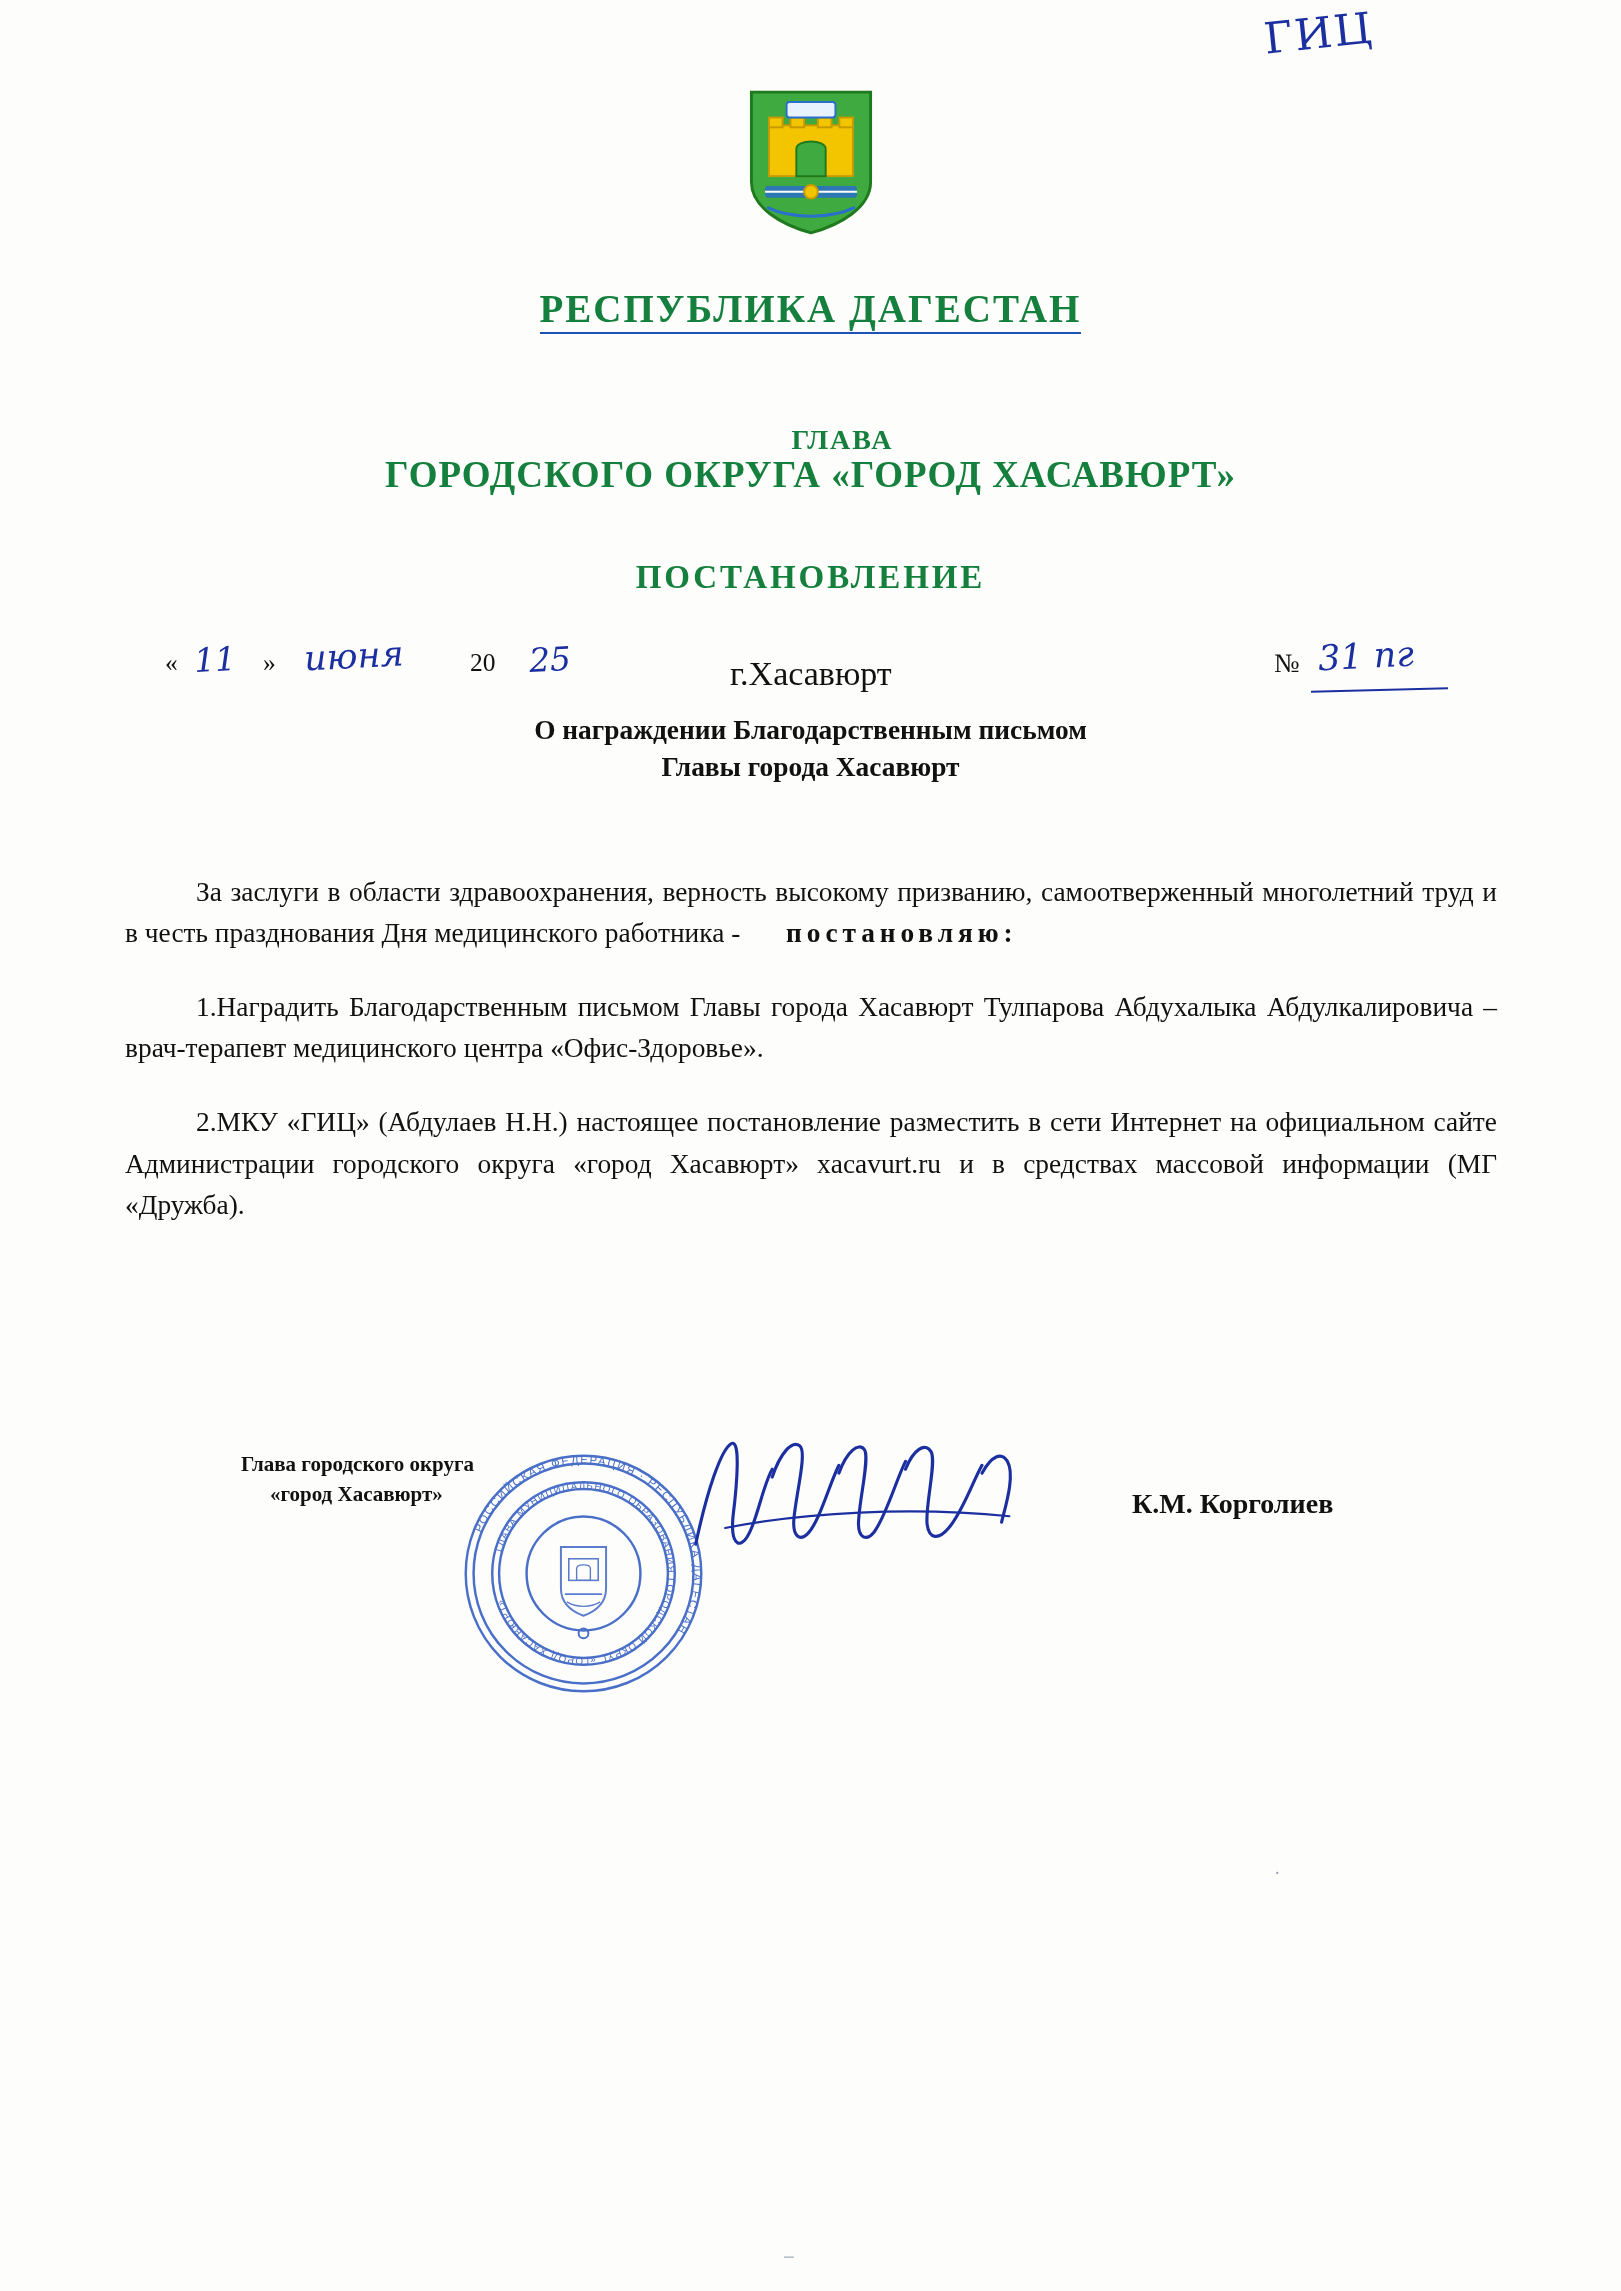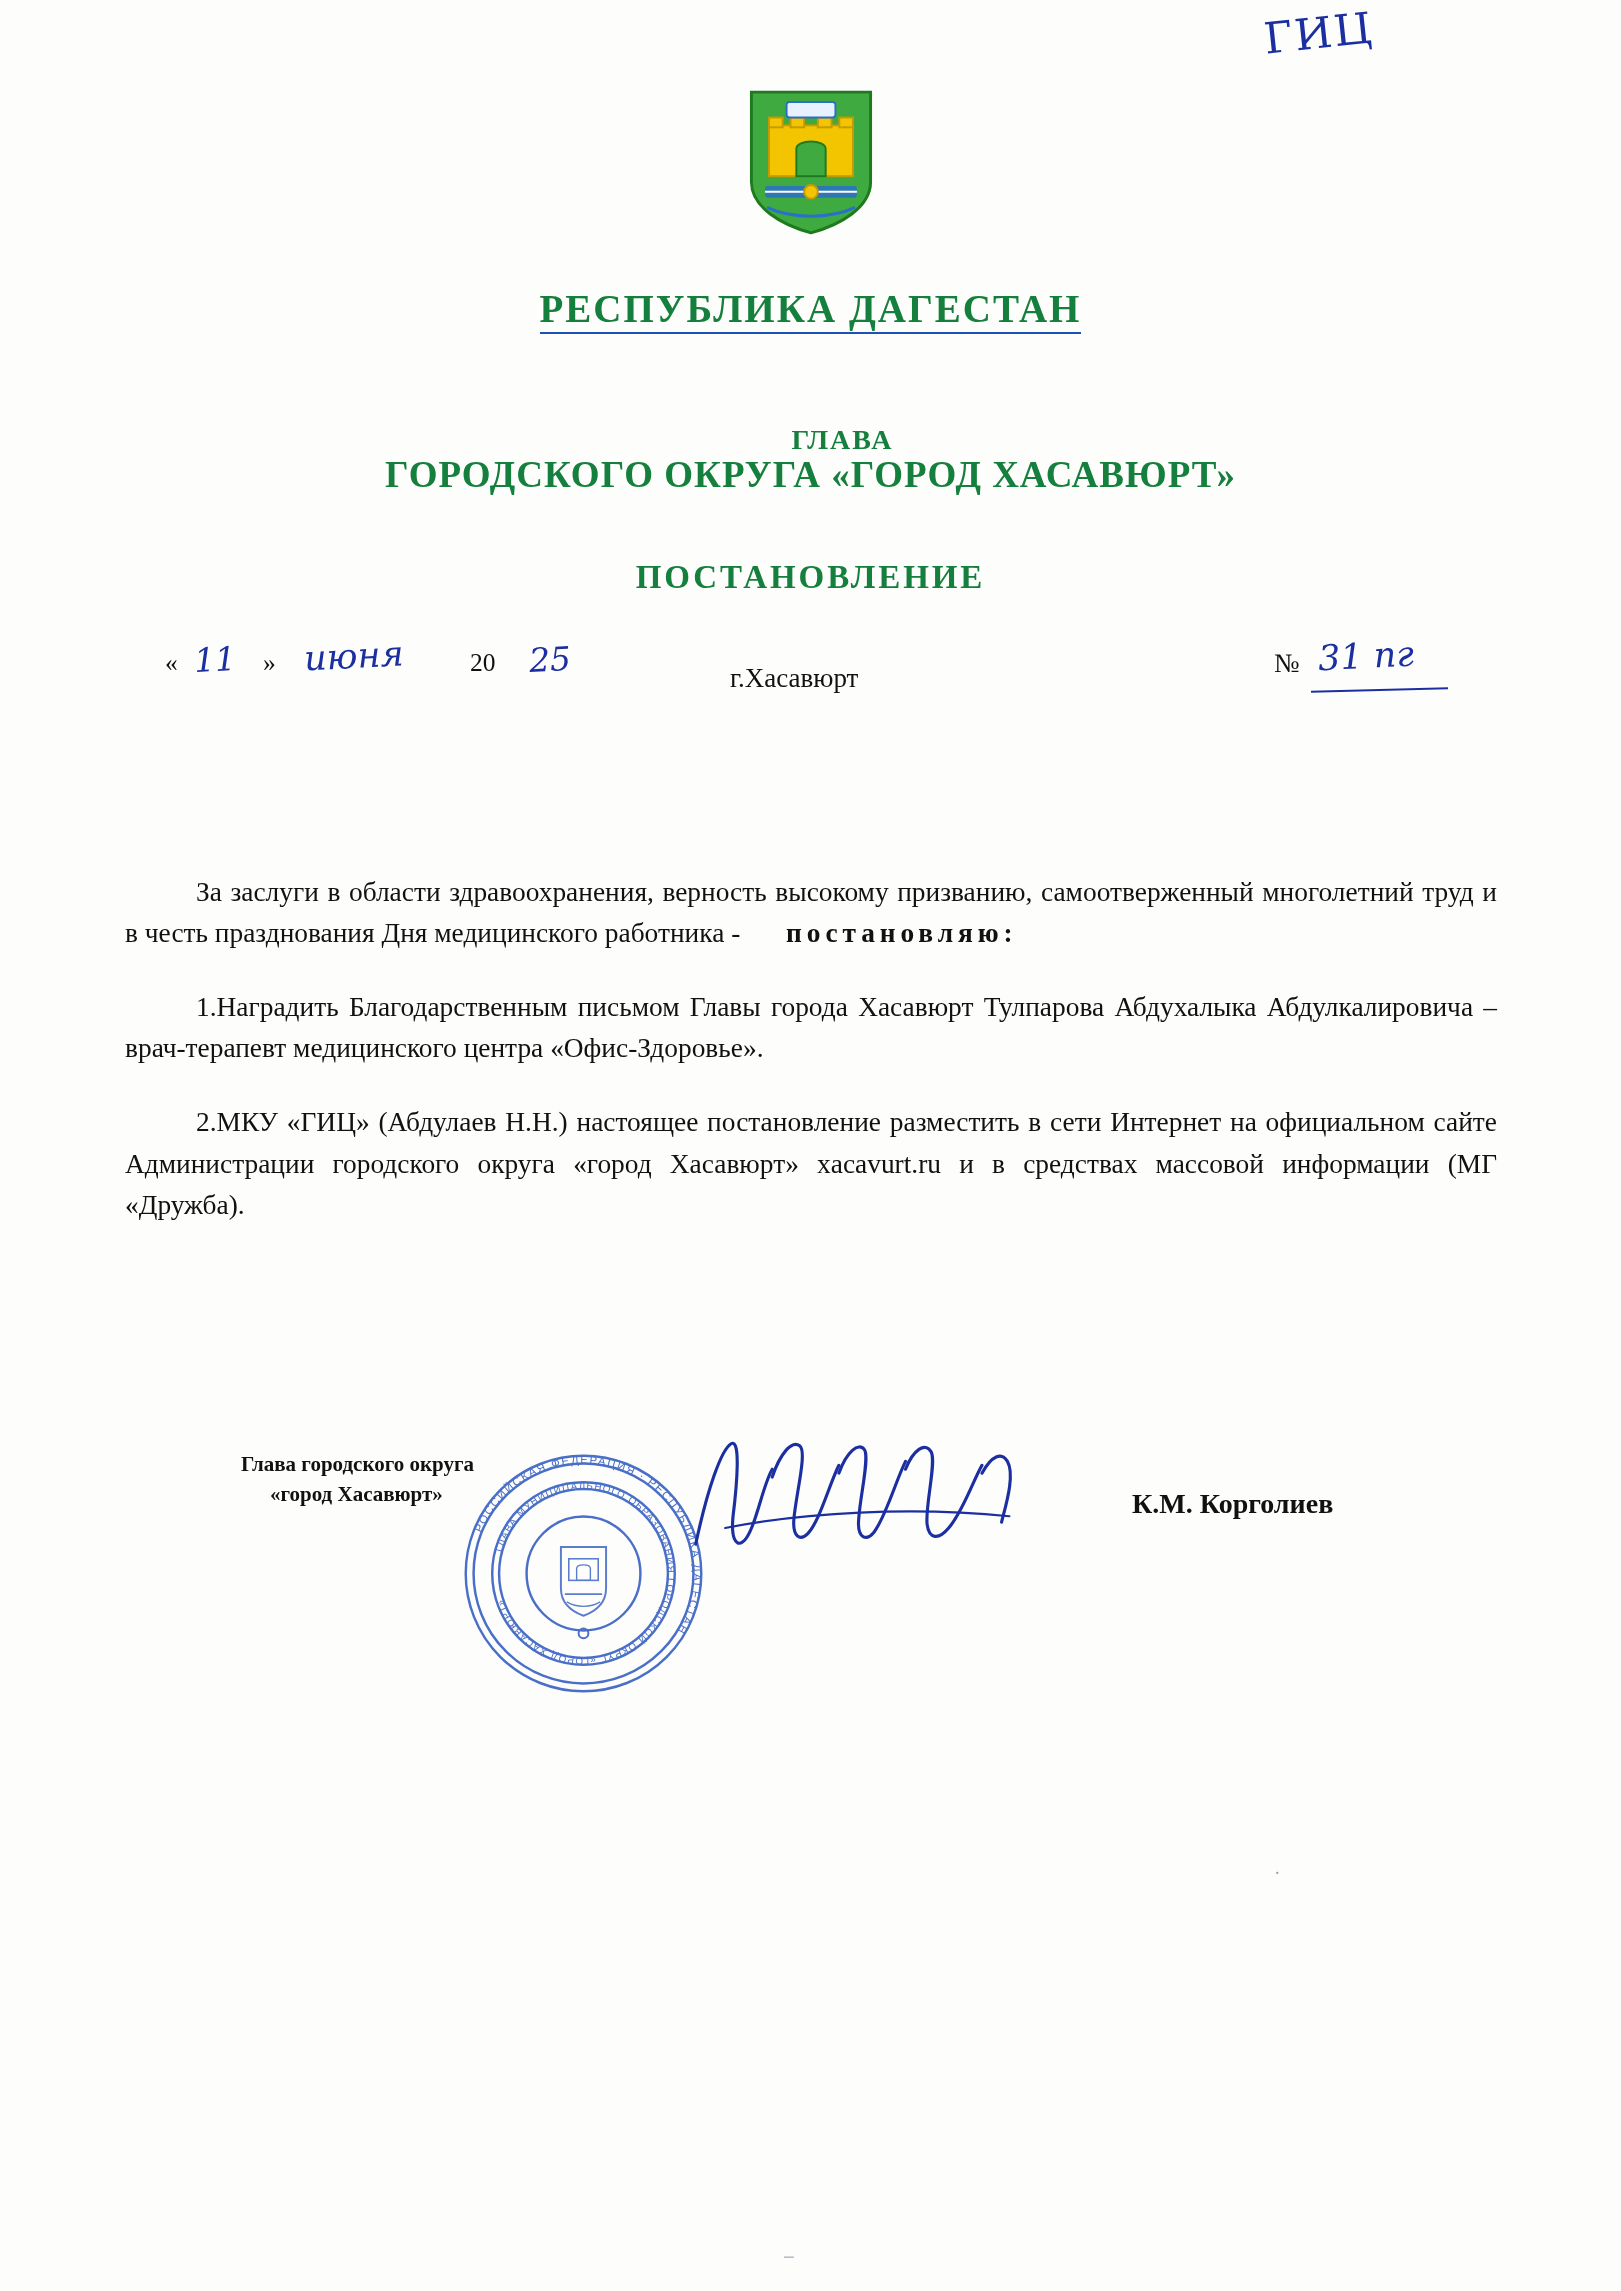--- a/index.html
+++ b/index.html
@@ -83,21 +83,21 @@
     position: absolute;
     top: 632px;
     left: 0;
     width: 100%;
     height: 51px;
     font-size: 25.5px;
   }
   .dl-quote-left  { position: absolute; left: 165px;  top: 15.7px; }
   .dl-quote-right { position: absolute; left: 263px;  top: 15.7px; }
   .dl-year        { position: absolute; left: 470px;  top: 15.7px; }
-  .dl-city        { position: absolute; left: 730px;  top: 31px; font-size: 27px; }
+  .dl-city        { position: absolute; left: 730px;  top: 23px; font-size: 34px; }
   .dl-no          { position: absolute; left: 1274px; top: 15.7px; font-size: 26.5px; }
 
   .hand {
     font-family: "DejaVu Serif", serif;
     color: #1c2fa0;
     font-style: italic;
     transform: rotate(-3deg);
     display: inline-block;
   }
   .hand-day   { position: absolute; left: 194px;  top: 7.8px;  font-size: 33px; }
@@ -222,20 +222,24 @@
     <span class="dl-quote-right">»</span>
     <span class="hand hand-month">июня</span>
     <span class="dl-year">20</span>
     <span class="hand hand-yy">25</span>
     <span class="dl-city">г.Хасавюрт</span>
     <span class="dl-no">№</span>
     <span class="hand hand-num">31 пг</span>
     <span class="hand-underline"></span>
   </div>
 
+  <div class="subject">
+    <div>О награждении Благодарственным письмом</div>
+    <div>Главы города Хасавюрт</div>
+  </div>
 
   <div class="body-text">
     <p><span>За заслуги в области здравоохранения, верность высокому призванию, самоотверженный многолетний труд и в честь празднования Дня медицинского работника - </span><span class="spaced">постановляю:</span></p>
     <p>1.Наградить Благодарственным письмом Главы города Хасавюрт Тулпарова Абдухалыка Абдулкалировича – врач-терапевт медицинского центра «Офис-Здоровье».</p>
     <p>2.МКУ «ГИЦ» (Абдулаев Н.Н.) настоящее постановление разместить в сети Интернет на официальном сайте Администрации городского округа «город Хасавюрт» xacavurt.ru и в средствах массовой информации (МГ «Дружба).</p>
   </div>
 
   <div class="sig-left">
     <span>Глава городского округа</span>
     <span class="l2">«город Хасавюрт»</span>

